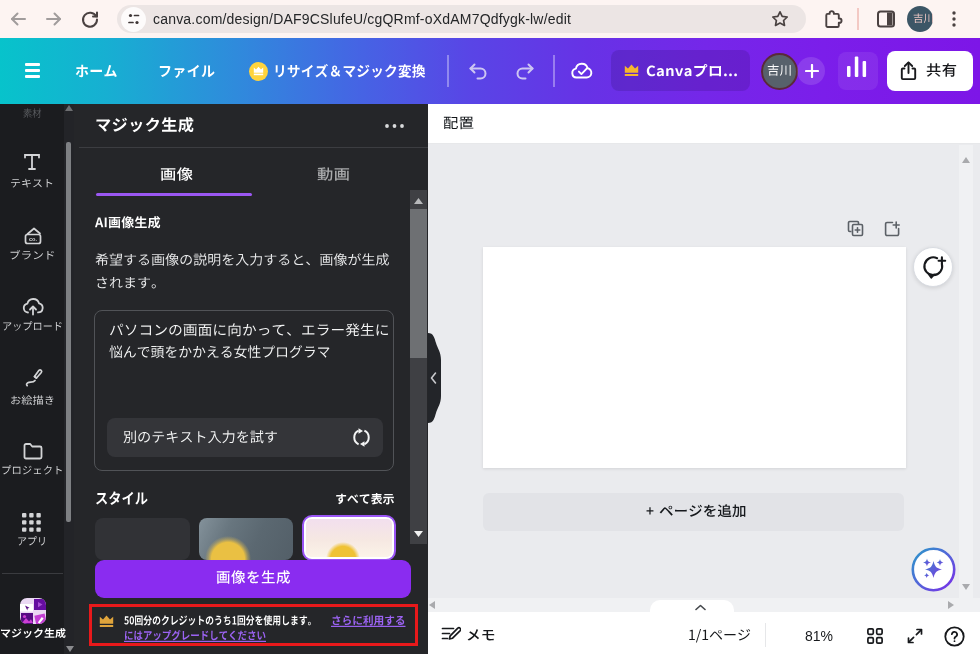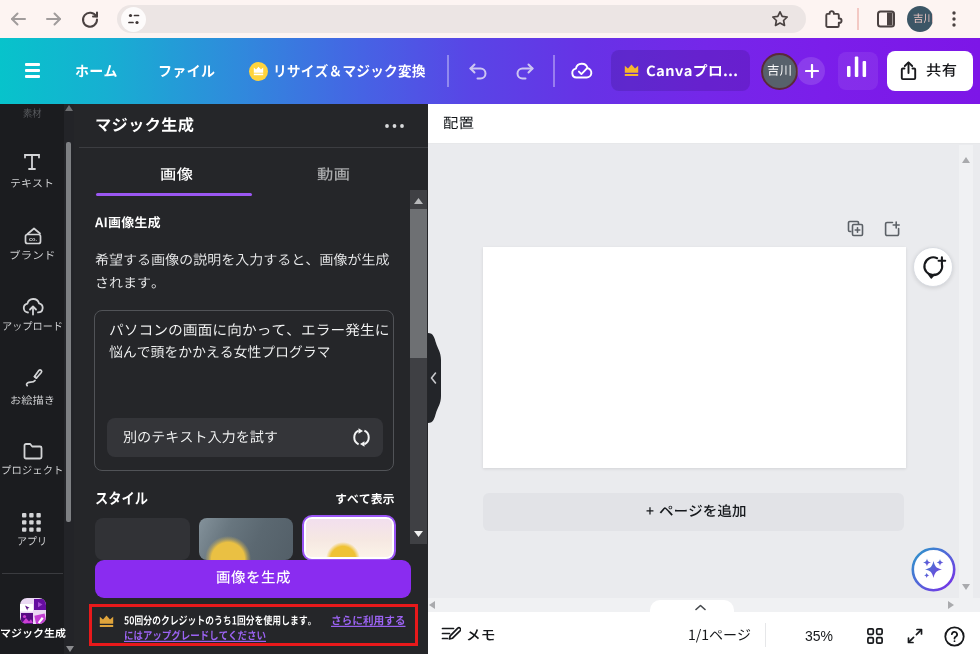--- a/index.html
+++ b/index.html
@@ -21,20 +21,21 @@
       <path d="M17 3.5v4h-4" stroke-linejoin="miter"></path>
     </svg>
     <div class="ab" style="left:117px;top:5px;width:689px;height:28px;background:#ece5e4;border-radius:14px"></div>
     <div class="ab" style="left:121px;top:7px;width:25px;height:25px;background:#fdfbfb;border-radius:50%"></div>
     <svg class="ab" style="left:127px;top:12px" width="14" height="14" viewBox="0 0 14 14" fill="none" stroke="#3e3636" stroke-width="1.7" stroke-linecap="round">
       <circle cx="3.5" cy="3.5" r="1.6" fill="#3e3636" stroke="none"></circle>
       <path d="M7.5 3.5h4"></path>
       <path d="M2 10.5h4"></path>
       <circle cx="10" cy="10.5" r="1.6" fill="#3e3636" stroke="none"></circle>
     </svg>
+    <div class="ab" style="left:153px;top:11px;font-size:14px;color:#242628;letter-spacing:.2px">canva.com/design/DAF9CSlufeU/cgQRmf-oXdAM7Qdfygk-lw/edit</div>
     <svg class="ab" style="left:770px;top:9px" width="20" height="20" viewBox="0 0 20 20" fill="none" stroke="#494140" stroke-width="1.7" stroke-linejoin="round">
       <path d="M10 2.8l2.2 4.5 5 .7-3.6 3.5.9 4.9L10 14.1l-4.5 2.3.9-4.9L2.8 8l5-.7z"></path>
     </svg>
     <svg class="ab" style="left:823px;top:8px" width="21" height="21" viewBox="0 0 21 21" fill="none" stroke="#4a4141" stroke-width="1.9" stroke-linejoin="round">
       <path d="M6.6 5.3a2.15 2.15 0 1 1 4.3 0v.6h3.6a1.3 1.3 0 0 1 1.3 1.3v3.3h.6a2.15 2.15 0 1 1 0 4.3h-.6v2.9a1.3 1.3 0 0 1-1.3 1.3H4.6a1.3 1.3 0 0 1-1.3-1.3V7.2a1.3 1.3 0 0 1 1.3-1.3h2z"></path>
     </svg>
     <div class="ab" style="left:857px;top:8px;width:2px;height:22px;background:#f3c9c4"></div>
     <svg class="ab" style="left:876px;top:9px" width="20" height="20" viewBox="0 0 20 20">
       <rect x="2" y="2.5" width="16" height="15" rx="2.5" fill="none" stroke="#4a4141" stroke-width="2"></rect>
       <path d="M11 3.5h4.5a1 1 0 0 1 1 1v11a1 1 0 0 1-1 1H11z" fill="#4a4141"></path>
@@ -631,21 +632,21 @@
       <svg class="tx" width="63.0" height="14" viewBox="0 0 63.0 14" fill="#17191c">
         <use href="#g151" transform="translate(0.00 12.04) scale(0.01399 -0.01400)"></use>
         <use href="#g152" transform="translate(7.77 12.04) scale(0.01399 -0.01400)"></use>
         <use href="#g151" transform="translate(13.25 12.04) scale(0.01399 -0.01400)"></use>
         <use href="#g153" transform="translate(21.02 12.04) scale(0.01399 -0.01400)"></use>
         <use href="#g42" transform="translate(35.01 12.04) scale(0.01399 -0.01400)"></use>
         <use href="#g47" transform="translate(49.01 12.04) scale(0.01399 -0.01400)"></use>
       </svg>
     </div>
     <div class="ab" style="left:765px;top:623px;width:1px;height:24px;background:#e6e7e9"></div>
-    <div class="ab" style="left:805px;top:628px;font-size:14px;color:#17191c">35%</div>
+    <div class="ab" style="left:805px;top:628px;font-size:14px;color:#17191c">81%</div>
     <svg class="ab" style="left:867px;top:627.5px" width="16" height="16" viewBox="0 0 16 16" fill="none" stroke="#17191c" stroke-width="1.7">
       <rect x=".9" y=".9" width="5.4" height="5.4" rx="1.2"></rect>
       <rect x="9.7" y=".9" width="5.4" height="5.4" rx="1.2"></rect>
       <rect x=".9" y="9.7" width="5.4" height="5.4" rx="1.2"></rect>
       <rect x="9.7" y="9.7" width="5.4" height="5.4" rx="1.2"></rect>
     </svg>
     <svg class="ab" style="left:907px;top:627.5px" width="16" height="16" viewBox="0 0 16 16" fill="none" stroke="#17191c" stroke-width="1.7" stroke-linecap="round" stroke-linejoin="round">
       <path d="M10 1.5h4.5V6"></path>
       <path d="M14.2 1.8 9.4 6.6"></path>
       <path d="M6 14.5H1.5V10"></path>

